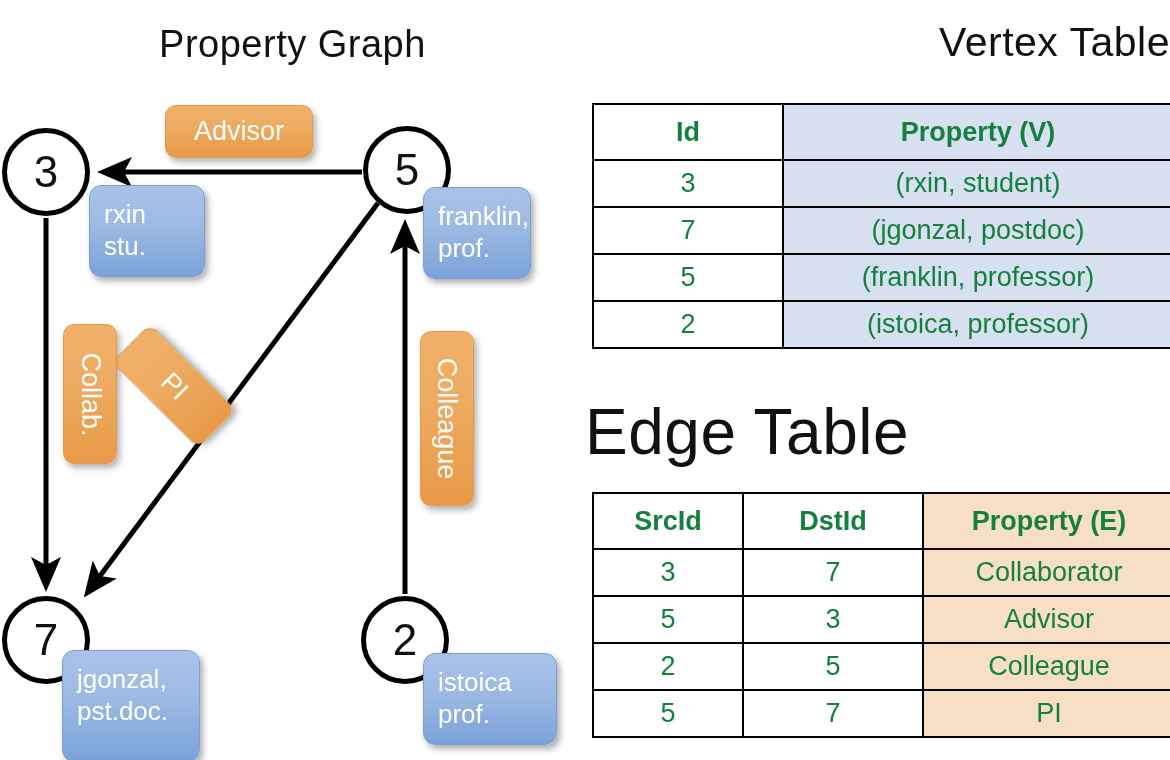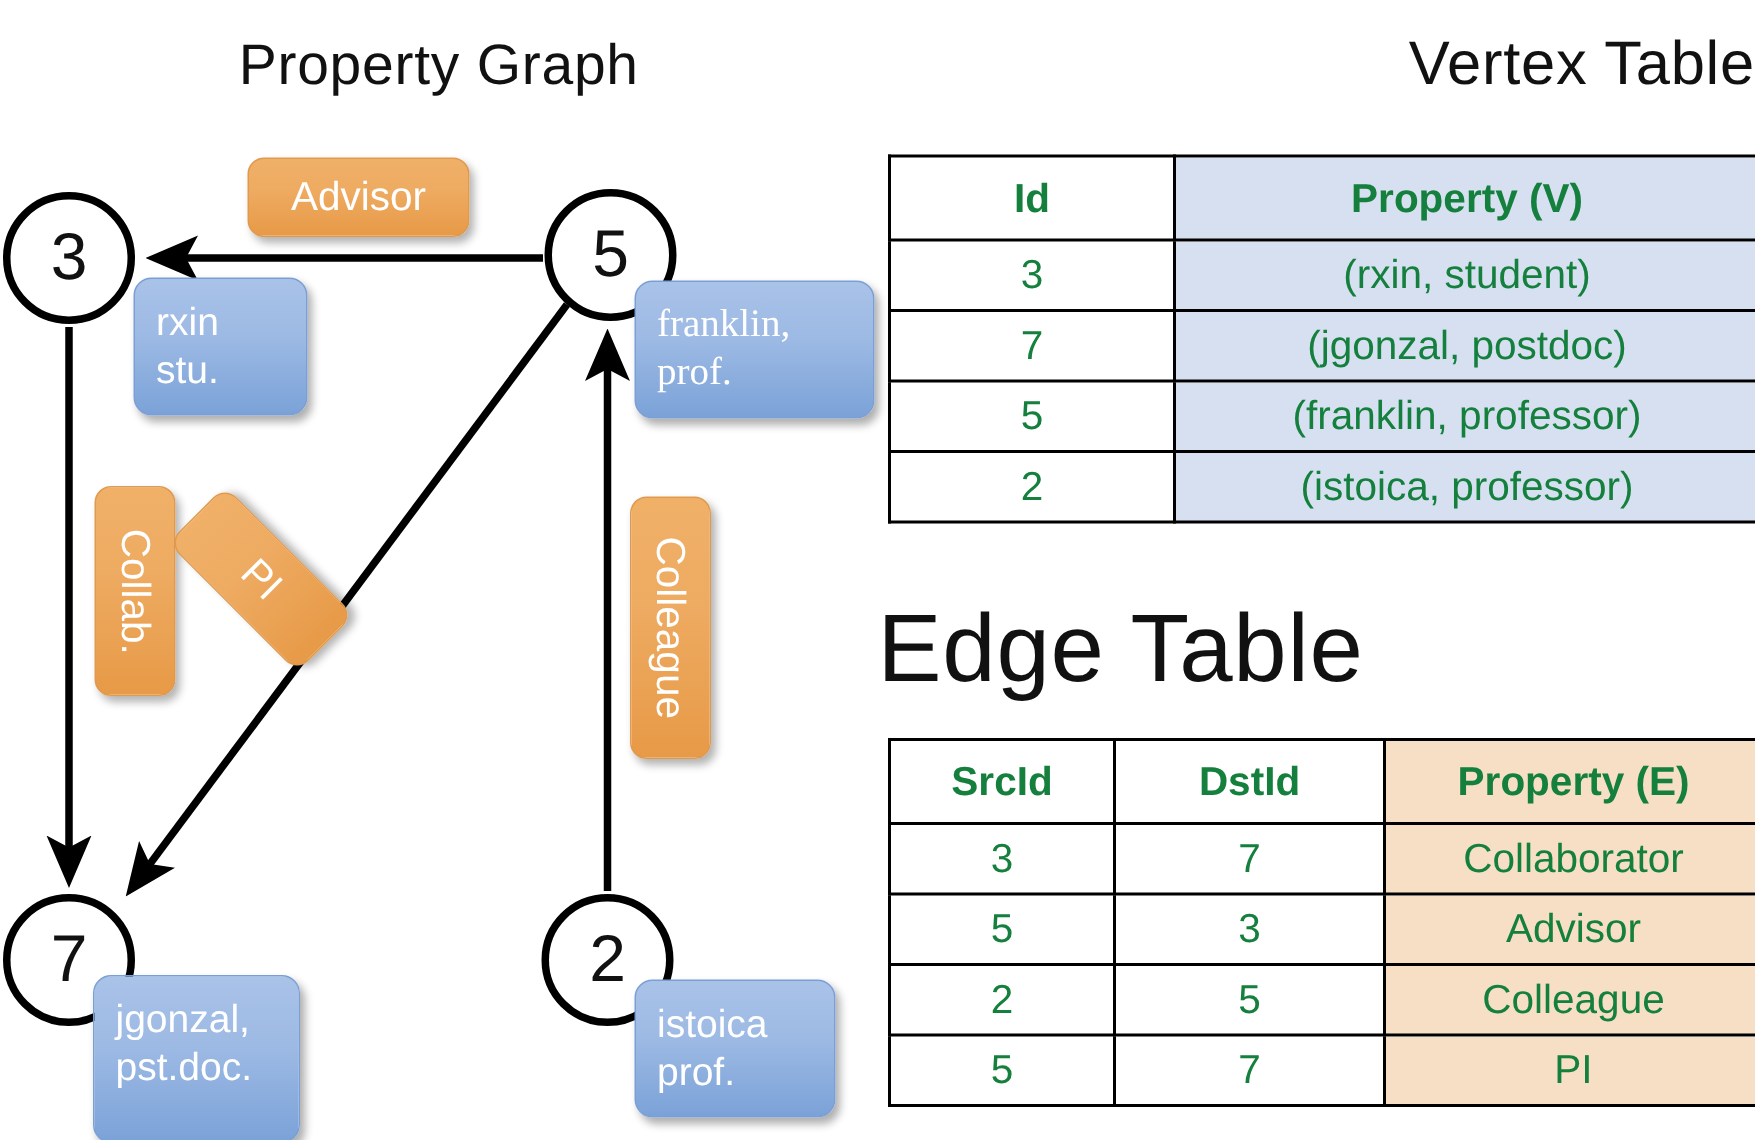--- a/index.html
+++ b/index.html
@@ -86,21 +86,21 @@
     box-shadow: 3px 4px 6px rgba(0,0,0,0.32);
     color: #ffffff;
     font-size: 26px;
     line-height: 32px;
     padding: 12px 14px 10px 14px;
     box-sizing: border-box;
     z-index: 4;
     font-weight: 400;
   }
   #prop-3 { left: 62px;  top: 185px; width: 116px; height: 92px; margin-left: 27px; }
-  #prop-5 { left: 423px; top: 187px; width: 160px; height: 92px; font-family: Liberation Serif, serif; }
+  #prop-5 { left: 423px; top: 187px; width: 108px; height: 92px; }
   #prop-7 { left: 62px;  top: 650px; width: 138px; height: 112px; }
   #prop-2 { left: 423px; top: 653px; width: 134px; height: 92px; }
   .prop-box span { display: block; }
 
   
   .edge-label {
     position: absolute;
     border-radius: 11px;
     background: linear-gradient(180deg, #f0b068 0%, #eeab62 40%, #e79a47 100%);
     border: 1px solid #e09a4e;

